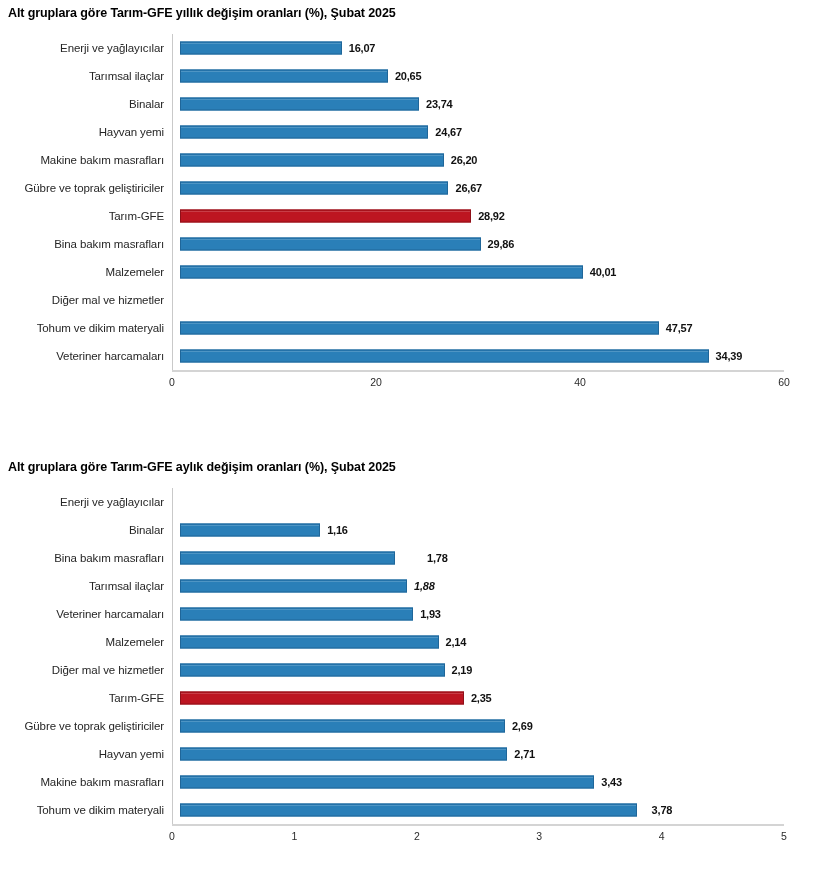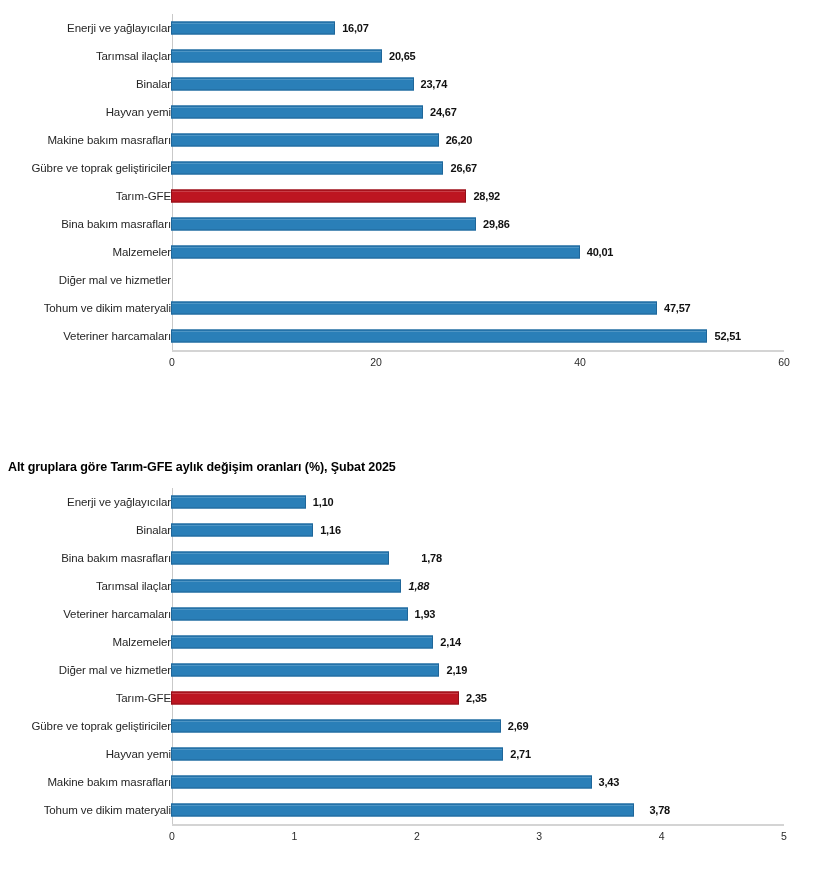--- a/index.html
+++ b/index.html
@@ -57,28 +57,27 @@
   }
   .row {
     position: relative;
     height: 28px;
     display: flex;
     align-items: center;
   }
   .row-label {
     width: 164px;
     text-align: right;
-    padding-right: 0;
+    padding-right: 16px;
     font-size: 11.5px;
     color: #262626;
     white-space: nowrap;
     line-height: 13px;
     flex: 0 0 auto;
     letter-spacing: -0.1px;
-    margin-left: 7px;
   }
   .bar-area {
     position: relative;
     flex: 1 1 auto;
     height: 28px;
   }
   .bar {
     position: absolute;
     top: 50%;
     left: 0;
@@ -133,20 +132,21 @@
     transform: translateX(-50%);
     white-space: nowrap;
   }
 </style>
 </head>
 <body>
 
 <div class="page">
 
   <section class="chart-block" id="chart-annual">
+    <h2 class="chart-title">Alt gruplara göre Tarım-GFE yıllık değişim oranları (%), Şubat 2025</h2>
 
     <div class="plot-wrap">
       <div class="v-axis" style="top: 0px; height: 336px;"></div>
       <ul class="rows">
           <li class="row">
             <div class="row-label">Enerji  ve yağlayıcılar</div>
             <div class="bar-area">
               <div class="bar" style="width: calc(26.7833% - 9.37417px);"></div>
               <span class="bar-value" style="left: calc(26.7833% - 9.37417px);">16,07</span>
             </div>
@@ -214,21 +214,21 @@
             <div class="row-label">Tohum ve dikim materyali</div>
             <div class="bar-area">
               <div class="bar" style="width: calc(79.2833% - 27.7492px);"></div>
               <span class="bar-value" style="left: calc(79.2833% - 27.7492px);">47,57</span>
             </div>
           </li>
           <li class="row">
             <div class="row-label">Veteriner harcamaları</div>
             <div class="bar-area">
               <div class="bar" style="width: calc(87.5167% - 30.6308px);"></div>
-              <span class="bar-value" style="left: calc(87.5167% - 30.6308px);">52,51</span>
+              <span class="bar-value" style="left: calc(87.5167% - 30.6308px);">34,39</span>
             </div>
           </li>
         </ul>
       <div class="axis-line" style="top: 336px;"></div>
       <div class="axis-ticks" style="margin-top: 2px;">
           <span class="tick" style="left: 0%;">0</span>
           <span class="tick" style="left: 33.3333%;">20</span>
           <span class="tick" style="left: 66.6667%;">40</span>
           <span class="tick" style="left: 100%;">60</span>
         </div>
@@ -236,24 +236,20 @@
   </section>
 
   <section class="chart-block" id="chart-monthly">
     <h2 class="chart-title">Alt gruplara göre Tarım-GFE aylık  değişim oranları (%), Şubat 2025</h2>
 
     <div class="plot-wrap">
       <div class="v-axis" style="top: 0px; height: 336px;"></div>
       <ul class="rows">
           <li class="row">
             <div class="row-label">Enerji  ve yağlayıcılar</div>
-            <div class="bar-area">
-              <div class="bar" style="width: calc(22% - 7.7px);"></div>
-              <span class="bar-value" style="left: calc(22% - 7.7px);">1,10</span>
-            </div>
           </li>
           <li class="row">
             <div class="row-label">Binalar</div>
             <div class="bar-area">
               <div class="bar" style="width: calc(23.2% - 8.12px);"></div>
               <span class="bar-value" style="left: calc(23.2% - 8.12px);">1,16</span>
             </div>
           </li>
           <li class="row">
             <div class="row-label">Bina bakım masrafları</div>

